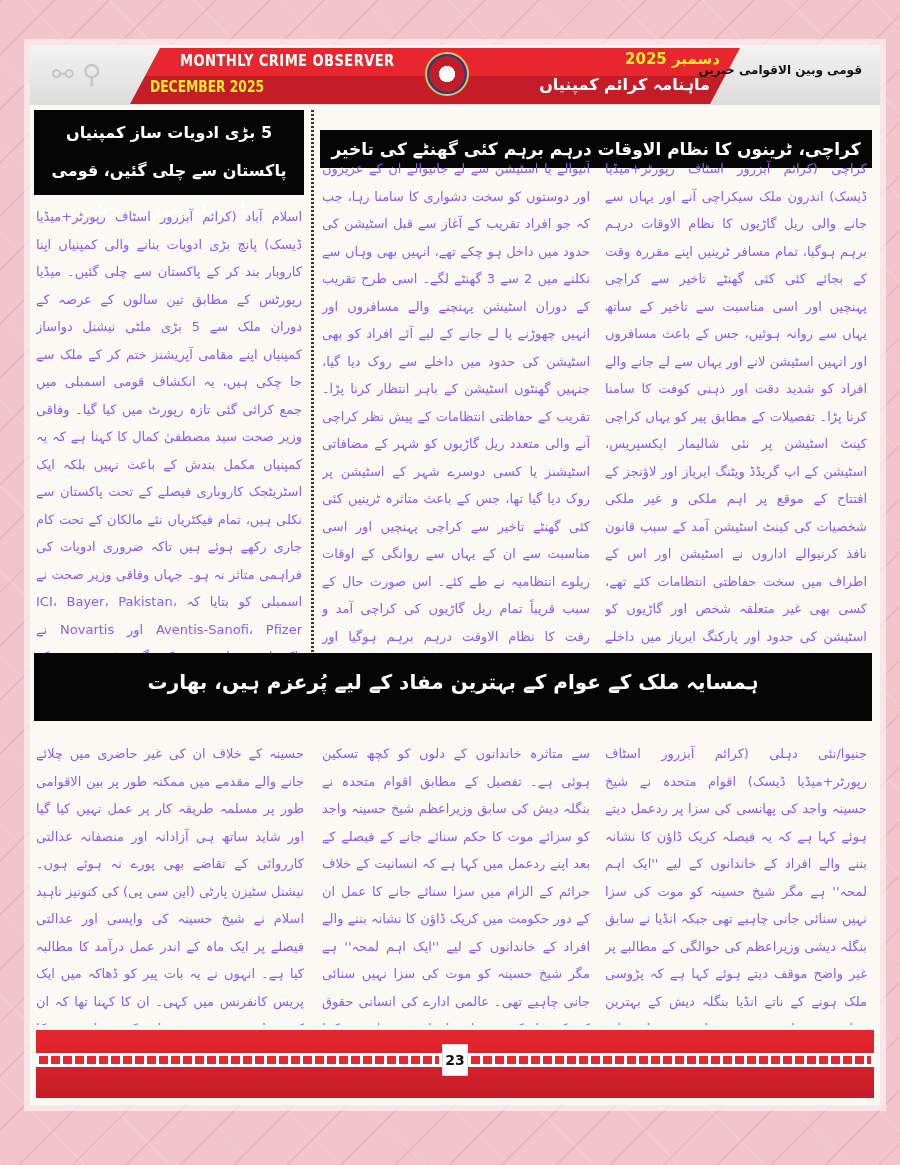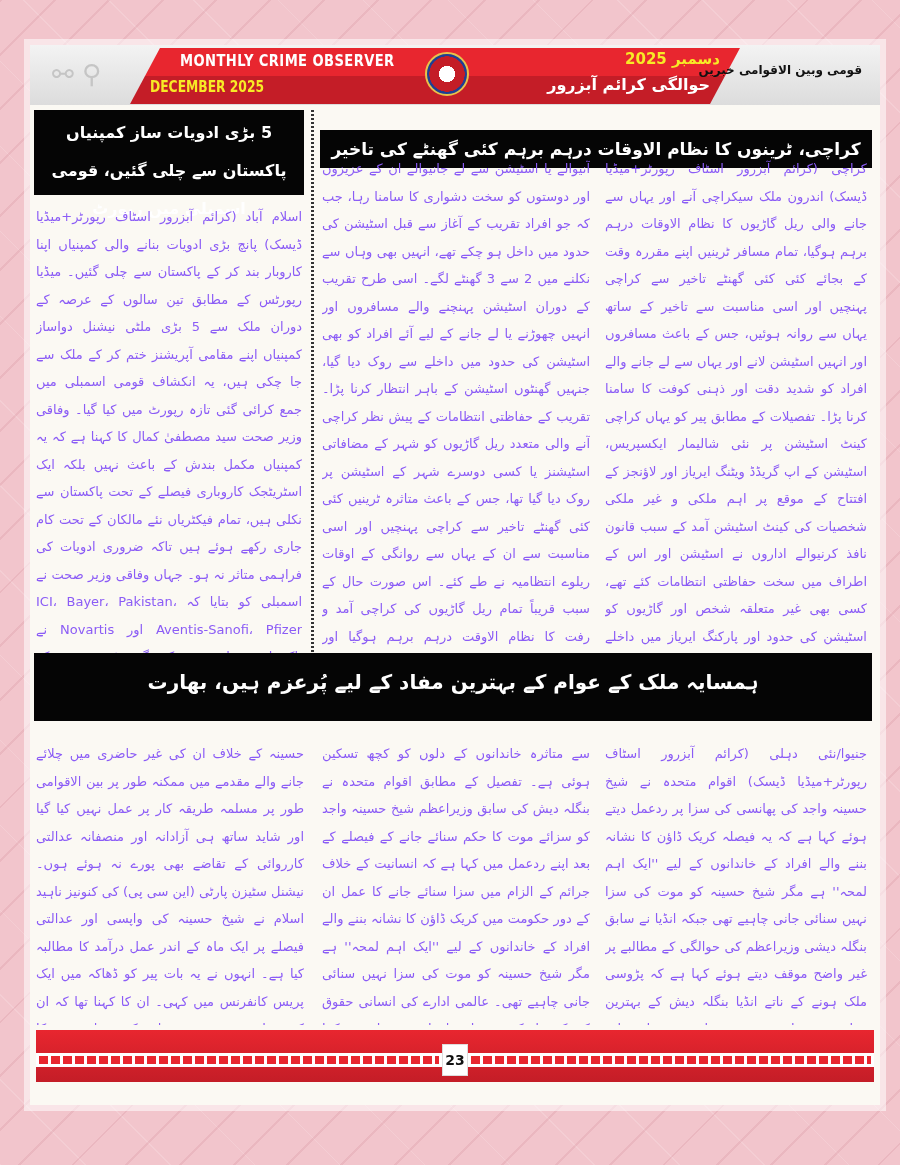--- a/index.html
+++ b/index.html
@@ -64,21 +64,21 @@
   .col {
     position: absolute; direction: rtl; text-align: justify; color: #8b5cf6;
     font-family: "DejaVu Sans", sans-serif; font-size: 13px; line-height: 27.5px;
   }
   .divider {
     position: absolute; width: 3px;
     background: repeating-linear-gradient(#333 0 2px, transparent 2px 4px);
   }
   
   .footer {
-    position: absolute; left: 6px; top: 985px; width: 838px; height: 52px;
+    position: absolute; left: 6px; top: 985px; width: 838px; height: 68px;
     background: linear-gradient(#e8262f, #c41d27);
   }
   .footer-strip {
     position: absolute; left: 0; top: 23px; width: 838px; height: 14px; background: #fff;
     display: flex; align-items: center; justify-content: center;
   }
   .sq-row { flex: 1; height: 8px; background: repeating-linear-gradient(90deg, #e8262f 0 9px, #fff 9px 12px); margin: 0 3px; }
   .page-num {
     width: 26px; height: 32px; background: #fff; color: #111; font-weight: bold; font-size: 14px;
     display: flex; align-items: center; justify-content: center; border: 1px solid #ddd;
@@ -92,21 +92,21 @@
   <div class="header">
     <div class="handcuffs">⚯ ⚲</div>
     <div class="header-red"></div>
     <div class="en-title">MONTHLY CRIME OBSERVER</div>
     <div class="en-date">DECEMBER 2025</div>
     <div class="logo"></div>
     <div class="ur-date">
       <span>دسمبر</span>
       <span class="yr">2025</span>
     </div>
-    <div class="ur-masthead">حوالگی کرائم آبزرور</div>
+    <div class="ur-masthead">ماہنامہ کرائم کمپنیاں</div>
     <div class="section-label">قومی وبین الاقوامی خبریں</div>
   </div>
 
   <div class="headbar" style="left:290px; top:65px; width:552px; height:38px; font-size:17px; line-height:38px;margin-top:20px;">کراچی، ٹرینوں کا نظام الاوقات درہم برہم کئی گھنٹے کی تاخیر</div>
   <div class="col" style="left:575px; top:110px; width:262px; height:535px; overflow:hidden;">کراچی (کرائم آبزرور اسٹاف رپورٹر+میڈیا ڈیسک) اندرون ملک سیکراچی آنے اور یہاں سے جانے والی ریل گاڑیوں کا نظام الاوقات درہم برہم ہوگیا، تمام مسافر ٹرینیں اپنے مقررہ وقت کے بجائے کئی کئی گھنٹے تاخیر سے کراچی پہنچیں اور اسی مناسبت سے تاخیر کے ساتھ یہاں سے روانہ ہوئیں، جس کے باعث مسافروں اور انہیں اسٹیشن لانے اور یہاں سے لے جانے والے افراد کو شدید دقت اور ذہنی کوفت کا سامنا کرنا پڑا۔ تفصیلات کے مطابق پیر کو یہاں کراچی کینٹ اسٹیشن پر نئی شالیمار ایکسپریس، اسٹیشن کے اپ گریڈڈ ویٹنگ ایریاز اور لاؤنجز کے افتتاح کے موقع پر اہم ملکی و غیر ملکی شخصیات کی کینٹ اسٹیشن آمد کے سبب قانون نافذ کرنیوالے اداروں نے اسٹیشن اور اس کے اطراف میں سخت حفاظتی انتظامات کئے تھے، کسی بھی غیر متعلقہ شخص اور گاڑیوں کو اسٹیشن کی حدود اور پارکنگ ایریاز میں داخلے کی اجازت نہیں تھی، جس کے نتیجے میں مسافروں کے ساتھ ساتھ انہیں اسٹیشن تک چھوڑنے کیلئے</div>
   <div class="col" style="left:292px; top:110px; width:268px; height:535px; overflow:hidden;">آنیوالے یا اسٹیشن سے لے جانیوالے ان کے عزیزوں اور دوستوں کو سخت دشواری کا سامنا رہا، جب کہ جو افراد تقریب کے آغاز سے قبل اسٹیشن کی حدود میں داخل ہو چکے تھے، انہیں بھی وہاں سے نکلنے میں 2 سے 3 گھنٹے لگے۔ اسی طرح تقریب کے دوران اسٹیشن پہنچنے والے مسافروں اور انہیں چھوڑنے یا لے جانے کے لیے آئے افراد کو بھی اسٹیشن کی حدود میں داخلے سے روک دیا گیا، جنہیں گھنٹوں اسٹیشن کے باہر انتظار کرنا پڑا۔ تقریب کے حفاظتی انتظامات کے پیش نظر کراچی آنے والی متعدد ریل گاڑیوں کو شہر کے مضافاتی اسٹیشنز یا کسی دوسرے شہر کے اسٹیشن پر روک دیا گیا تھا، جس کے باعث متاثرہ ٹرینیں کئی کئی گھنٹے تاخیر سے کراچی پہنچیں اور اسی مناسبت سے ان کے یہاں سے روانگی کے اوقات ریلوے انتظامیہ نے طے کئے۔ اس صورت حال کے سبب قریباً تمام ریل گاڑیوں کی کراچی آمد و رفت کا نظام الاوقت درہم برہم ہوگیا اور مسافروں کو شدید دشواریوں کا سامنا کرنا پڑا۔</div>
 
   <div class="divider" style="left:281px; top:65px; height:580px;"></div>
 
   <div class="headbar" style="left:4px; top:65px; width:270px; height:85px; font-size:16px; line-height:38px; padding:4px 8px;">5 بڑی ادویات ساز کمپنیاں پاکستان سے چلی گئیں، قومی اسمبلی میں رپورٹ</div>

